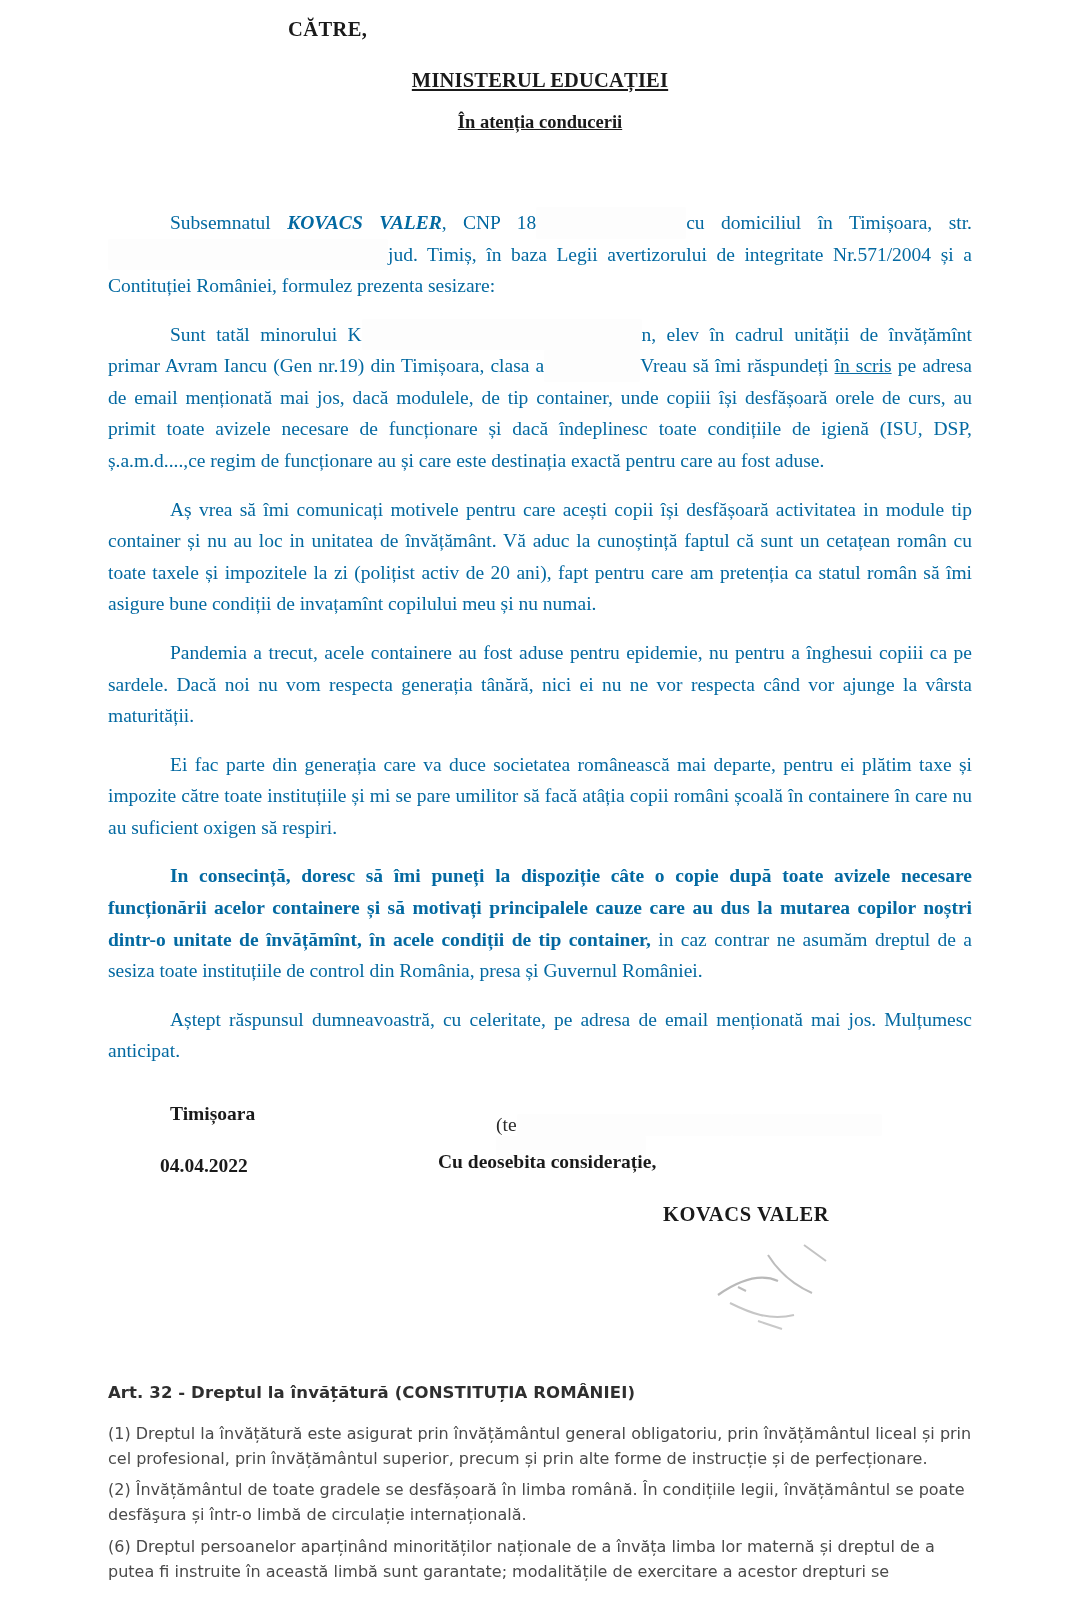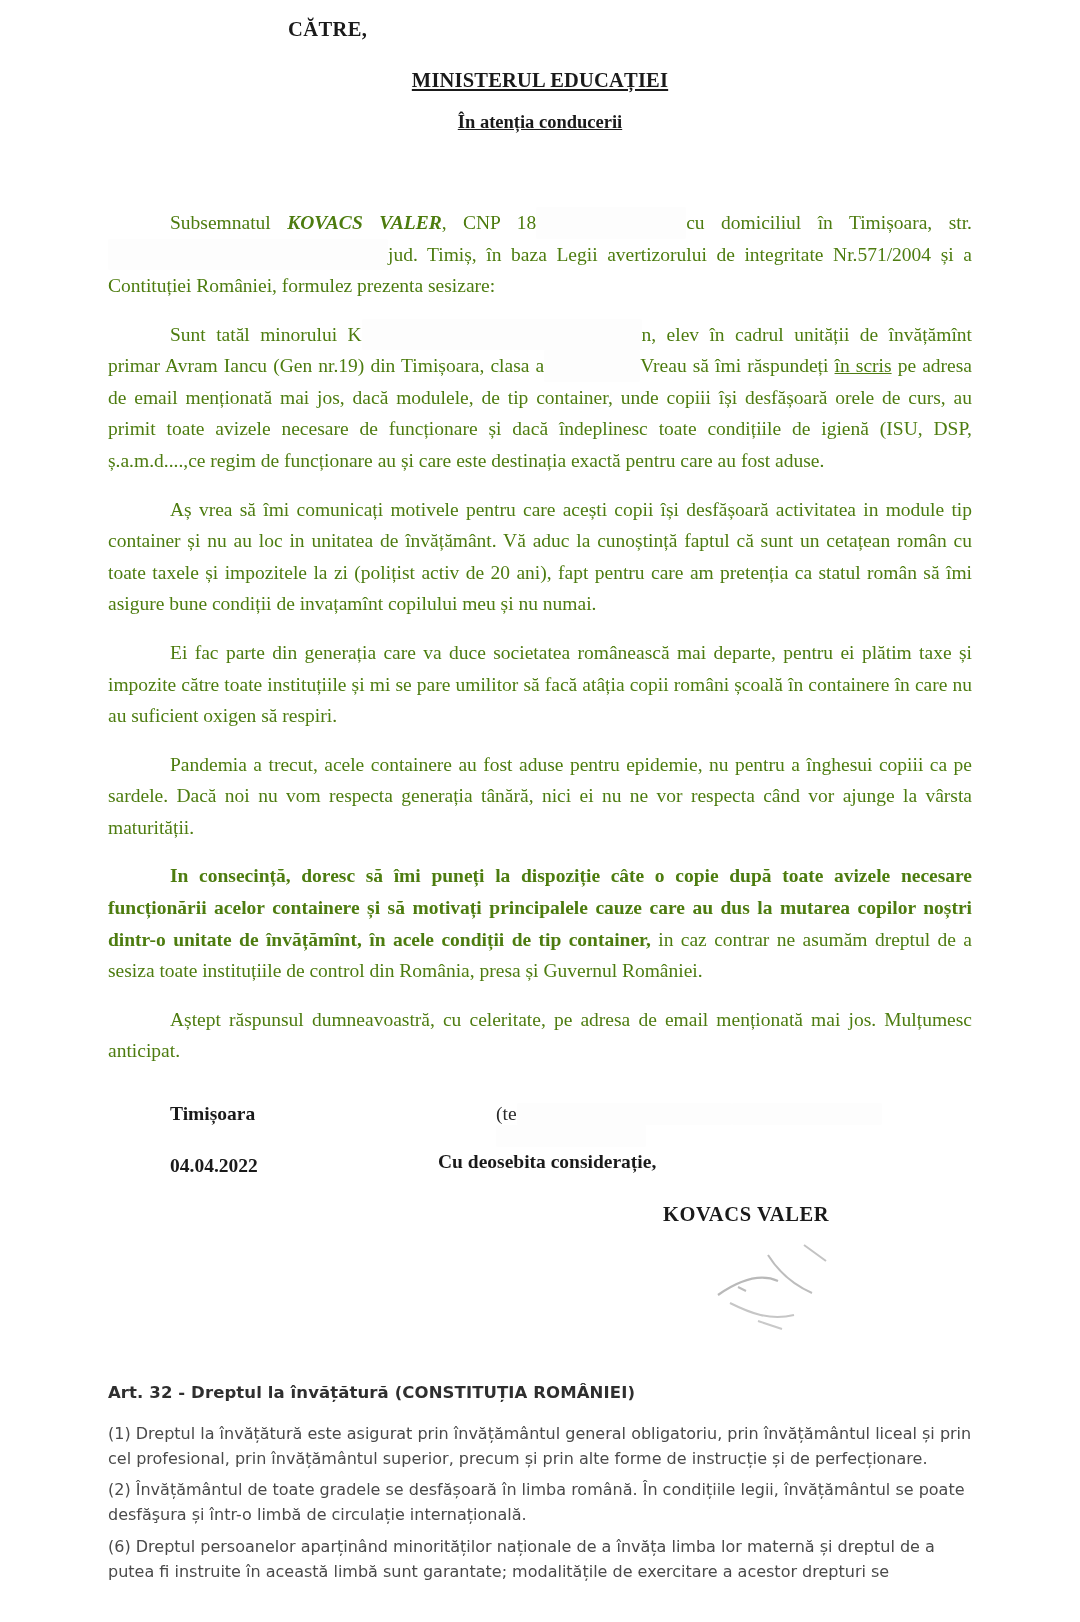--- a/index.html
+++ b/index.html
@@ -52,21 +52,21 @@
   }
   .attention span {
     text-decoration: underline;
   }
   p.para {
     font-size: 19.5px;
     line-height: 1.62;
     text-align: justify;
     margin: 0 0 17px 0;
     text-indent: 62px;
-    color: #4d7c0f;
+    color: #0369a1;
   }
   p.para.first {
     margin-top: 74px;
   }
   .bold { font-weight: bold; }
   .bolditalic { font-weight: bold; font-style: italic; }
   .uline { text-decoration: underline; }
   .redacted {
     display: inline-block;
     background: #fdfdfd;
@@ -86,29 +86,29 @@
   }
   .sig-city {
     position: absolute;
     left: 62px;
     top: 0;
     font-size: 19.5px;
     font-weight: bold;
   }
   .sig-date {
     position: absolute;
-    left: 62px;
+    left: 52px;
     top: 52px;
     font-size: 19.5px;
     font-weight: bold;
   }
   .sig-contact {
     position: absolute;
     left: 388px;
-    top: 0;
+    top: 11px;
     font-size: 19.5px;
     color: #2a2a2a;
   }
   .sig-regards {
     position: absolute;
     left: 330px;
     top: 48px;
     font-size: 19.5px;
     font-weight: bold;
   }
@@ -165,23 +165,23 @@
     <div class="ministry"><span>MINISTERUL EDUCAȚIEI</span></div>
 
     <div class="attention"><span>În atenția conducerii</span></div>
 
     <p class="para first"><span>Subsemnatul </span><span class="bolditalic">KOVACS VALER</span><span>, CNP 18</span><span class="redacted r-mid">&nbsp;</span><span>cu domiciliul în Timișoara, str.</span><span class="redacted r-xlong">&nbsp;</span><span>jud. Timiș, în baza Legii avertizorului de integritate Nr.571/2004 și a Contituției României, formulez prezenta sesizare:</span></p>
 
     <p class="para"><span>Sunt tatăl minorului K</span><span class="redacted r-xlong">&nbsp;</span><span>n, elev în cadrul unității de învățămînt primar Avram Iancu (Gen nr.19) din Timișoara, clasa a</span><span class="redacted r-short">&nbsp;</span><span>Vreau să îmi răspundeți </span><span class="uline">în scris</span><span> pe adresa de email menționată mai jos, dacă modulele, de tip container, unde copiii își desfășoară orele de curs, au primit toate avizele necesare de funcționare și dacă îndeplinesc toate condițiile de igienă (ISU, DSP, ș.a.m.d....,ce regim de funcționare au și care este destinația exactă pentru care au fost aduse.</span></p>
 
     <p class="para">Aș vrea să îmi comunicați  motivele pentru care acești copii își desfășoară activitatea in module tip container și nu au loc in unitatea de învățământ. Vă aduc la cunoștință faptul că sunt un cetațean român cu toate taxele și impozitele la zi (polițist activ de 20 ani), fapt pentru care am pretenția ca statul român să îmi asigure bune condiții de invațamînt copilului meu și nu numai.</p>
 
+    <p class="para">Pandemia a trecut, acele containere au fost aduse pentru epidemie, nu pentru a înghesui copiii ca pe sardele. Dacă noi nu vom respecta generația tânără, nici ei nu ne vor respecta când vor ajunge la vârsta maturității.</p>
+
     <p class="para">Ei fac parte din generația care va duce societatea românească mai departe, pentru ei plătim taxe și impozite către toate instituțiile și mi se pare umilitor să facă atâția copii români școală în containere în care nu au suficient oxigen să respiri.</p>
-
-    <p class="para">Pandemia a trecut, acele containere au fost aduse pentru epidemie, nu pentru a înghesui copiii ca pe sardele. Dacă noi nu vom respecta generația tânără, nici ei nu ne vor respecta când vor ajunge la vârsta maturității.</p>
 
     <p class="para"><span class="bold">In consecință, doresc să îmi puneți la dispoziție câte o copie după toate avizele necesare funcționării acelor containere și să motivați principalele cauze care au dus la mutarea copilor noștri dintr-o unitate de învățămînt, în acele condiții de tip container,</span><span> in caz contrar ne asumăm dreptul de a sesiza toate instituțiile de control din România, presa și Guvernul României.</span></p>
 
     <p class="para">Aștept răspunsul dumneavoastră, cu celeritate, pe adresa de email menționată mai jos. Mulțumesc anticipat.</p>
 
     <div class="sig-block">
       <div class="sig-city">Timișoara</div>
       <div class="sig-date">04.04.2022</div>
       <div class="sig-contact"><span>(te</span><span class="redacted r-long">&nbsp;</span><span class="redacted r-mid">&nbsp;</span><span class="redacted r-mid">&nbsp;</span></div>
       <div class="sig-regards">Cu deosebita considerație,</div>

